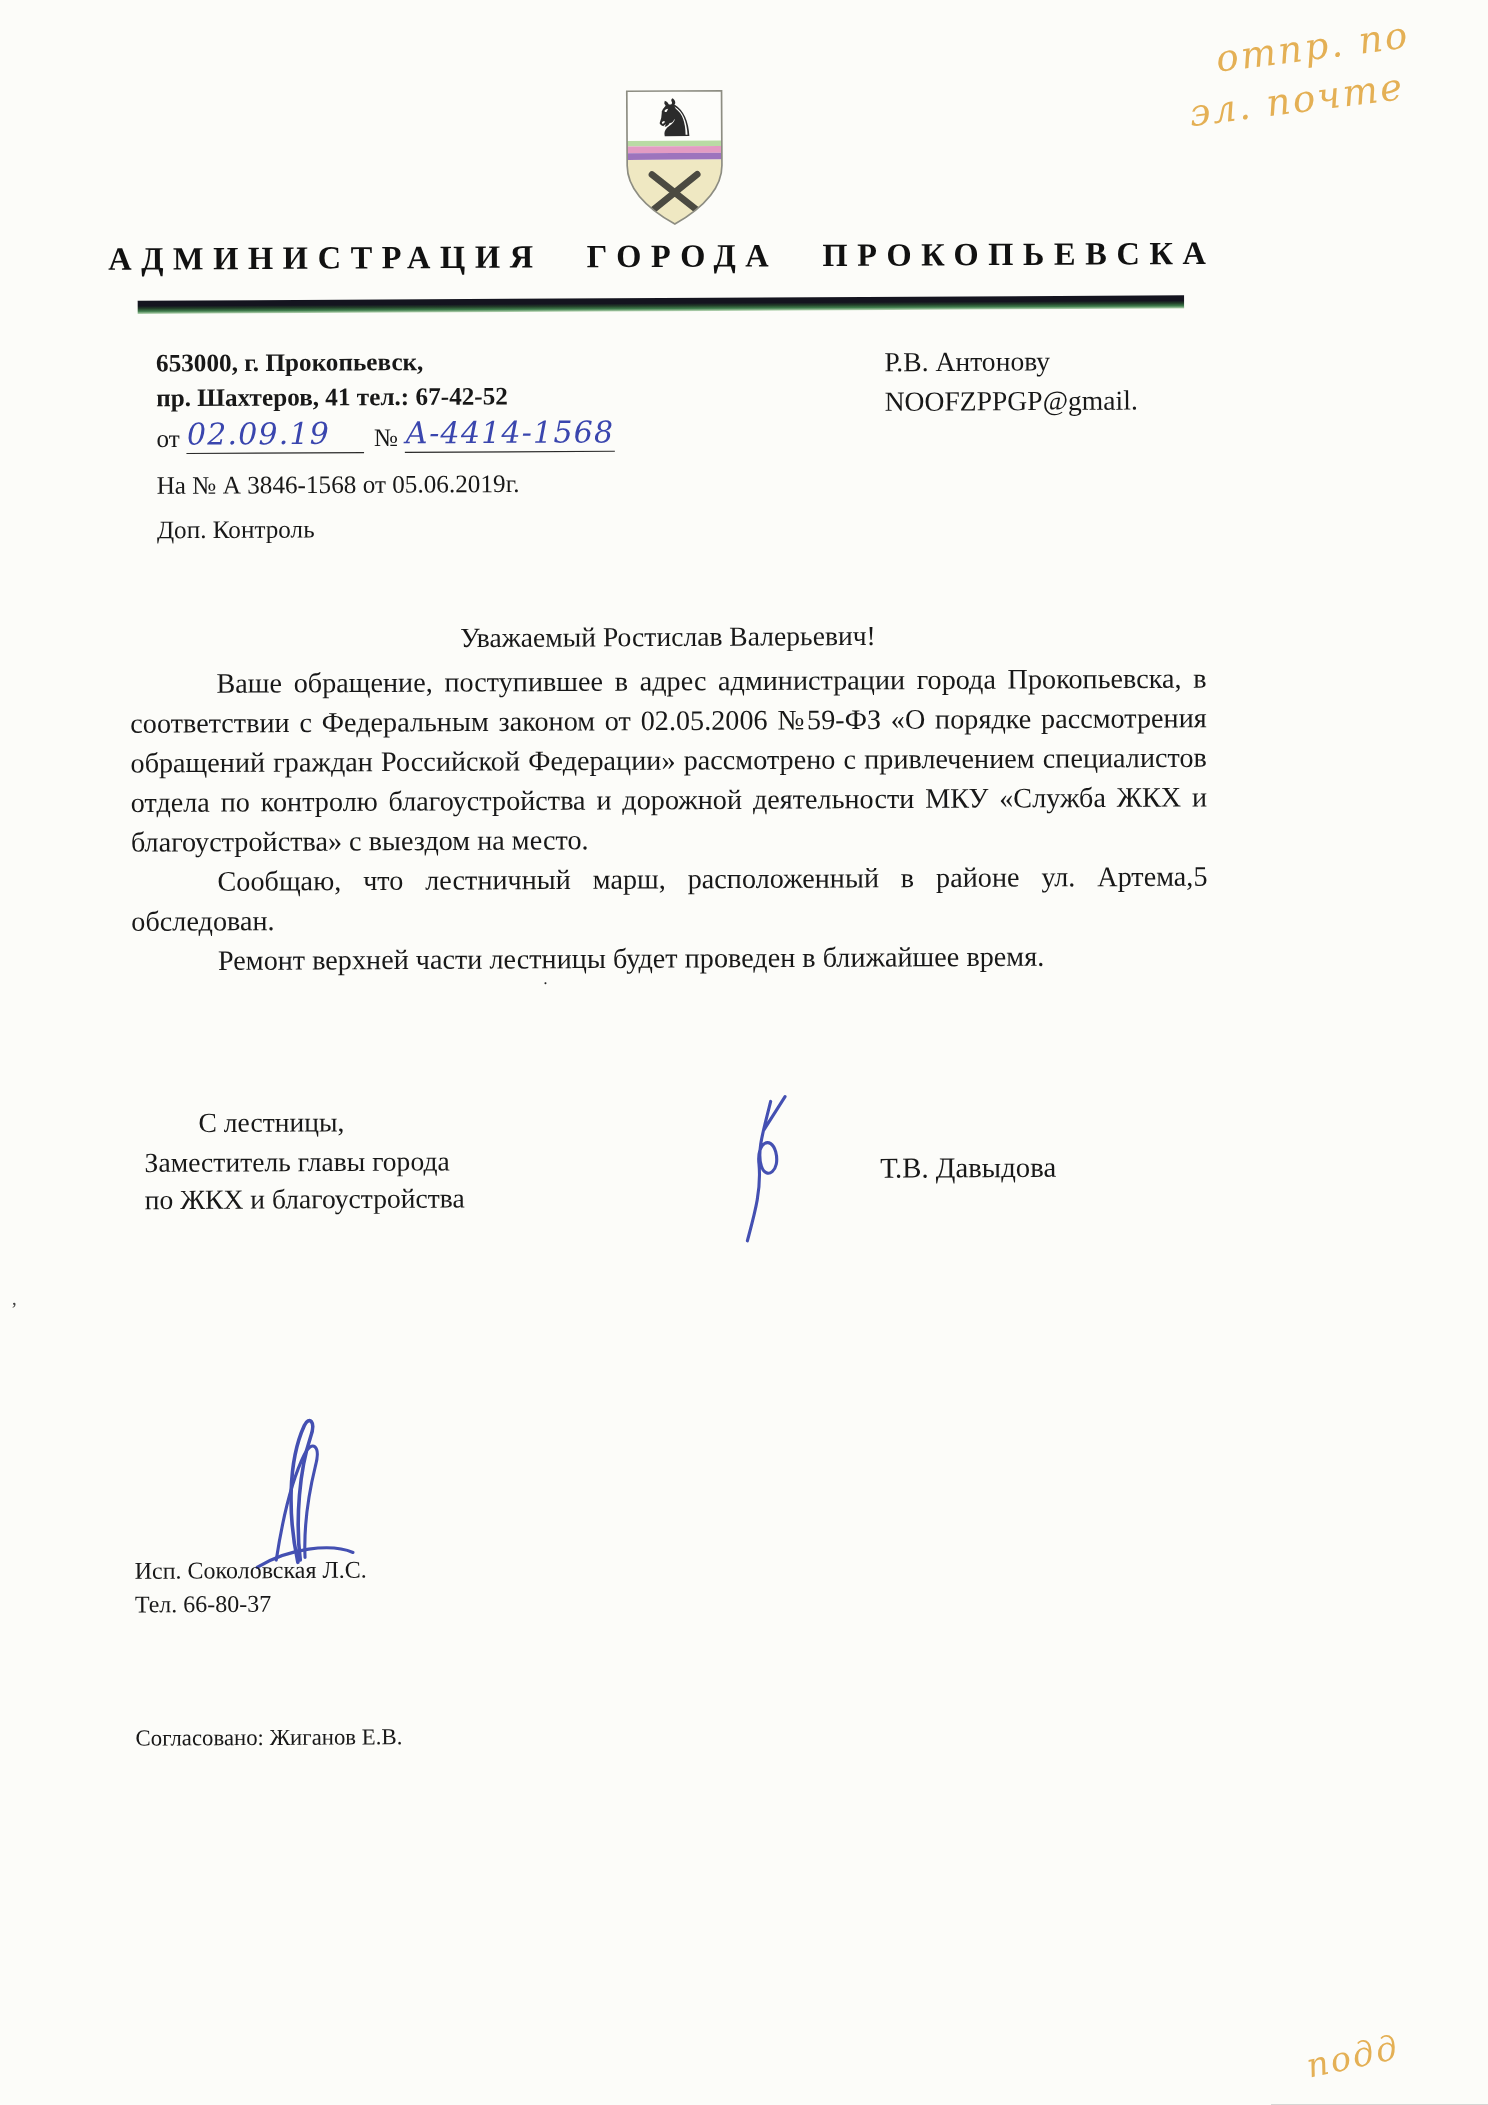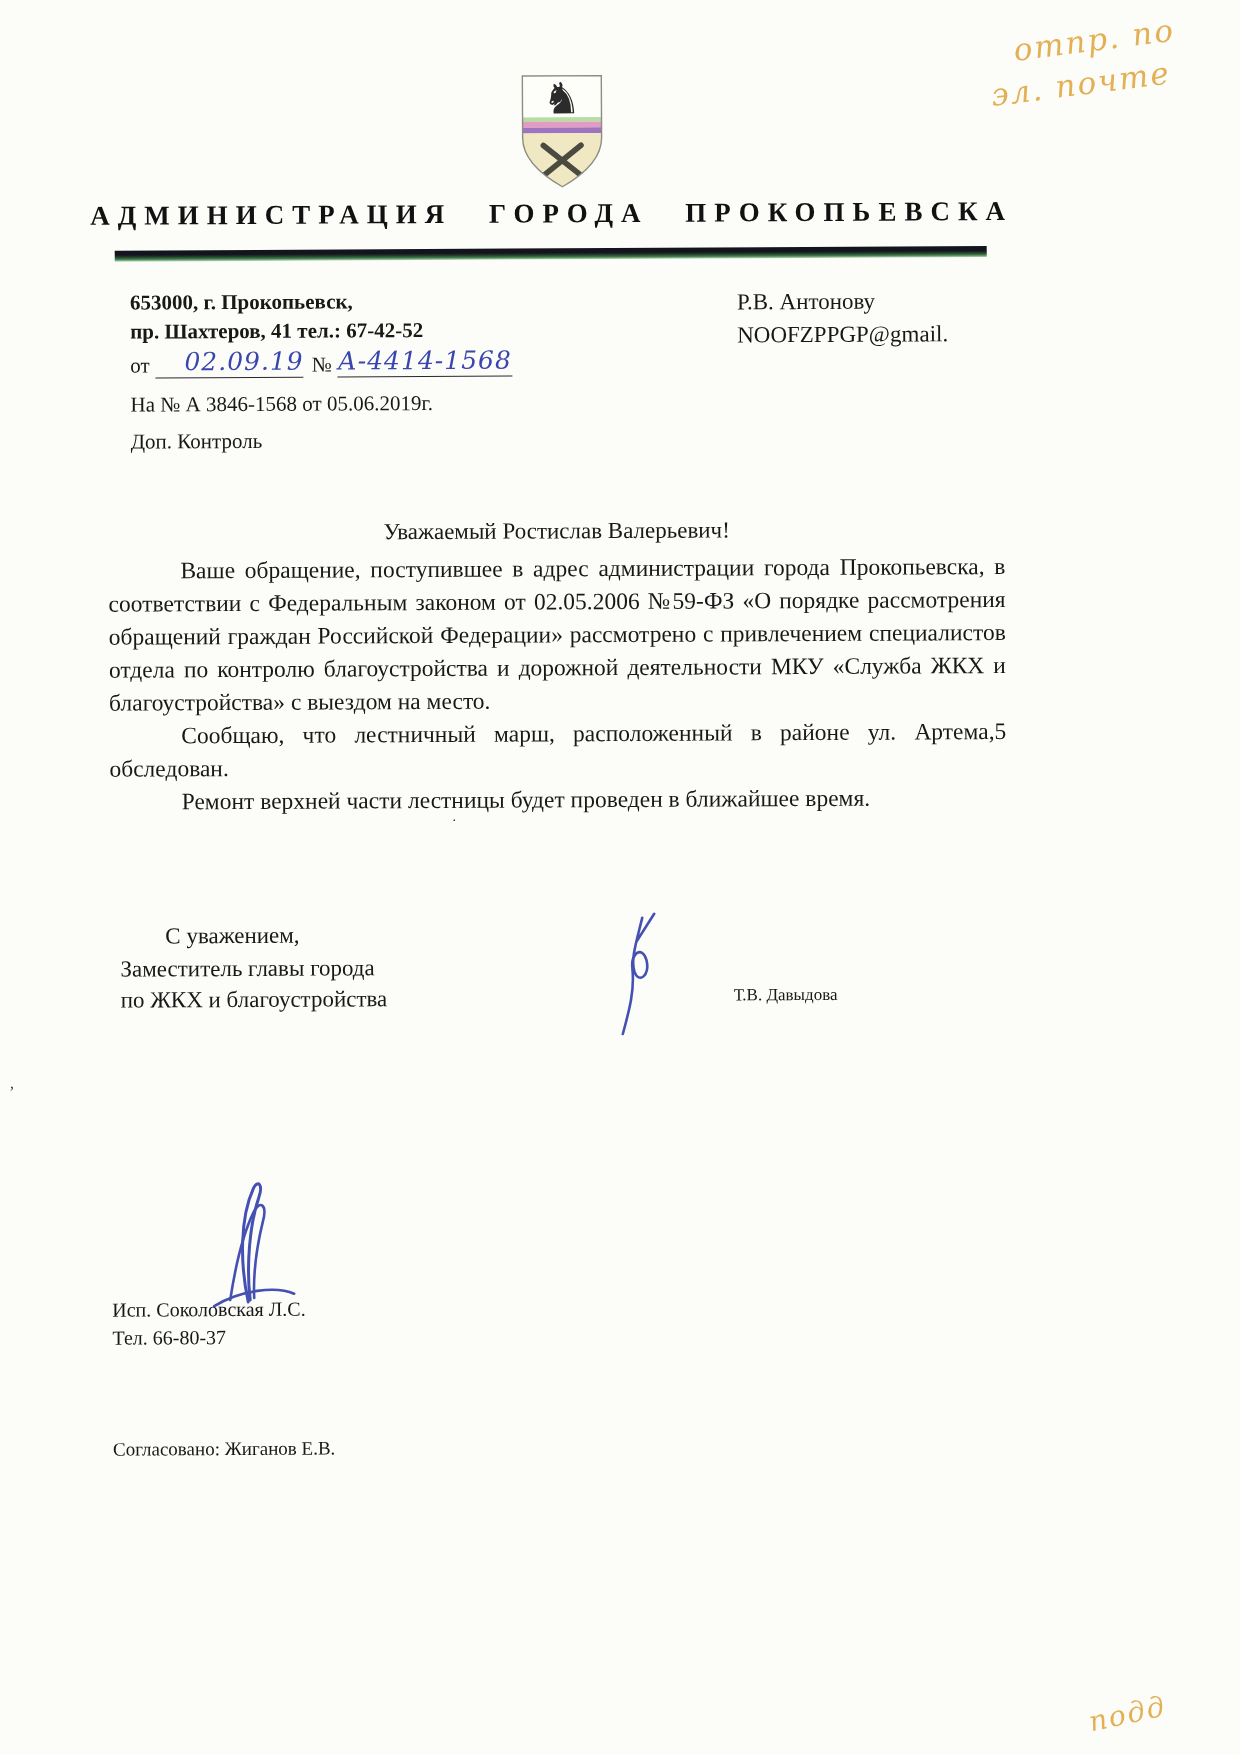--- a/index.html
+++ b/index.html
@@ -50,21 +50,21 @@
   }
 
   
   .lh-left { position:absolute; top:286px; left:133px; font-size:21px; line-height:29px; }
   .lh-bold { font-weight:bold; }
   .ref-row { margin-top:3px; white-space:nowrap; }
   .blank {
     display:inline-block;
     border-bottom:1.6px solid #2a2a2a;
     min-width:148px;
-    text-align:right;
+    text-align:left;
     margin:0 8px 0 6px;
     vertical-align:baseline;
     height:28px;
   }
   .blank.wide { min-width:152px; }
   .hand-blue {
     color:#3a46ae;
     font-style:italic;
     font-size:25px;
     letter-spacing:1px;
@@ -85,21 +85,21 @@
     position:absolute; top:552px; left:110px; width:897px;
     font-size:23.5px; line-height:33px; text-align:justify;
   }
   .body-text p { margin:0; text-indent:72px; }
 
   .ink-dot { position:absolute; top:812px; left:452px; color:#222; font-size:14px; transform:rotate(20deg); }
 
   
   .closing { position:absolute; top:921px; left:165px; font-size:23px; }
   .sig-title { position:absolute; top:951px; left:120px; font-size:23px; line-height:31px; }
-  .signer-name { position:absolute; top:986px; left:733px; font-size:17px; }
+  .signer-name { position:absolute; top:962px; left:733px; font-size:24px; }
   .sig-mid { position:absolute; top:908px; left:602px; width:70px; height:140px; }
   .sig-big { position:absolute; top:1172px; left:188px; width:130px; height:150px; }
 
   
   .executor { position:absolute; top:1293px; left:110px; font-size:20px; line-height:28px; }
   .approved { position:absolute; top:1436px; left:110px; font-size:19px; }
 
   .stray-mark { position:absolute; top:1080px; left:8px; font-size:16px; color:#444; }
 </style>
 </head>
@@ -155,21 +155,21 @@
     <div class="salutation">Уважаемый Ростислав Валерьевич!</div>
 
     <div class="body-text">
       <p>Ваше обращение, поступившее в адрес администрации города Прокопьевска, в соответствии с Федеральным законом от 02.05.2006 №59-ФЗ «О порядке рассмотрения обращений граждан Российской Федерации» рассмотрено с привлечением специалистов отдела по контролю благоустройства и дорожной деятельности МКУ «Служба ЖКХ и благоустройства» с выездом на место.</p>
       <p>Сообщаю, что лестничный марш, расположенный в районе ул. Артема,5 обследован.</p>
       <p>Ремонт верхней части лестницы будет проведен в ближайшее время.</p>
     </div>
 
     <span class="ink-dot">·</span>
 
-    <div class="closing">С уважением,</div>
+    <div class="closing">С лестницы,</div>
     <div class="sig-title">
       <div>Заместитель главы города</div>
       <div>по ЖКХ и благоустройства</div>
     </div>
     <div class="signer-name">Т.В. Давыдова</div>
 
     <div class="sig-mid">
       <svg viewBox="0 0 70 140" width="70" height="140">
         <path d="M52,6 L34,34 M40,10 C34,34 28,52 32,64 C36,76 48,68 44,52 C40,38 28,44 30,62 C32,84 26,104 20,126" fill="none" stroke="#4450b2" stroke-width="2.6" stroke-linecap="round"></path>
       </svg>

